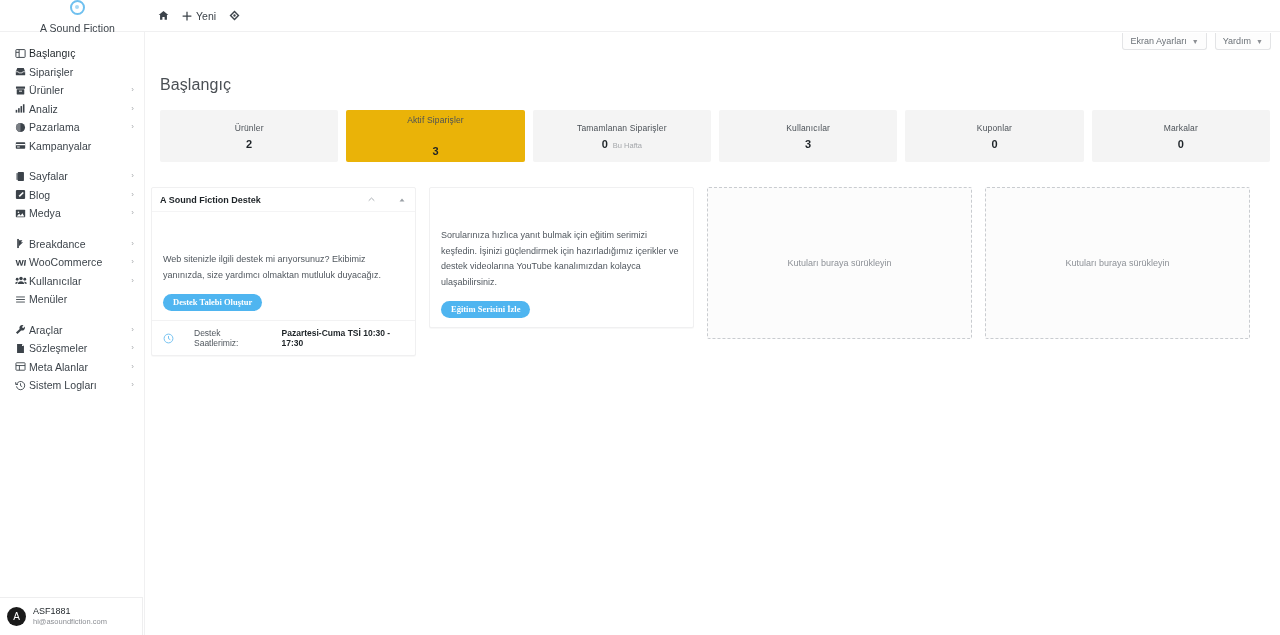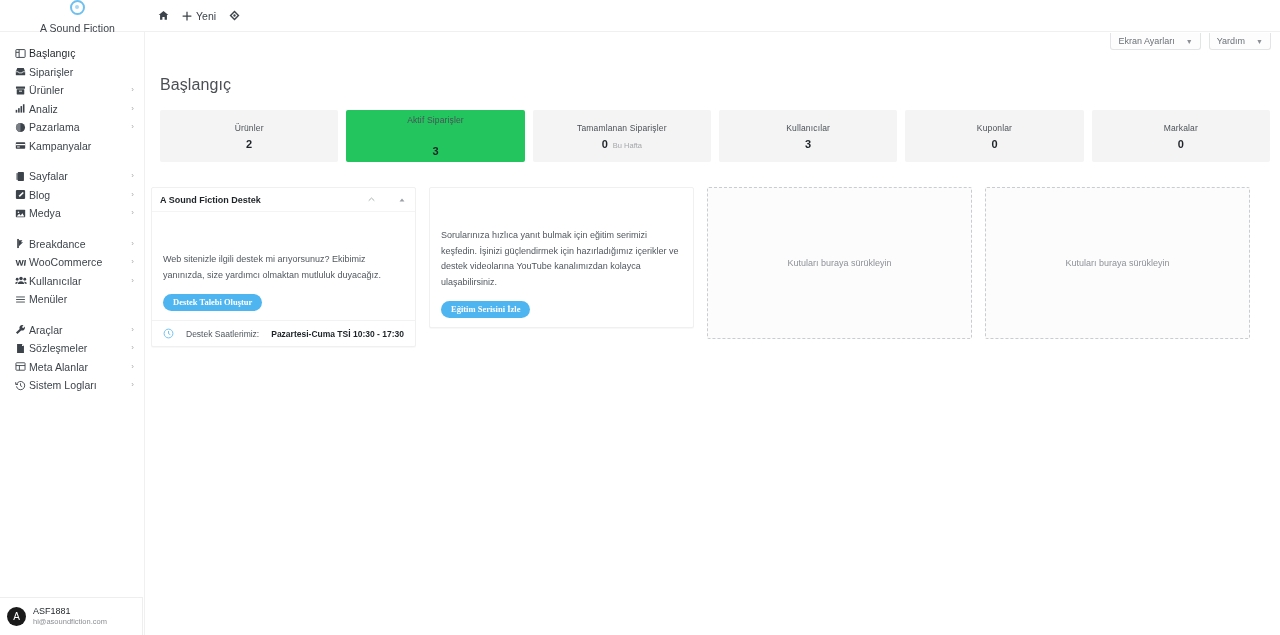--- a/index.html
+++ b/index.html
@@ -100,21 +100,21 @@
   }
   .screenopts {
     position: absolute; right: 9px; top: 1px;
     display: flex; gap: 8px;
   }
   .opt-btn {
     height: 17px; padding: 0 7px;
     border: 1px solid #e3e4e6; border-top: none;
     border-radius: 0 0 3px 3px;
     background: #fdfdfd;
-    display: flex; align-items: center; gap: 11px;
+    display: flex; align-items: center; gap: 5px;
     font-size: 9px; color: #6b7177; cursor: pointer;
   }
   .caret { font-size: 7px; color: #8c8f94; }
 
   .page-title {
     position: absolute; left: 15px; top: 44px;
     font-size: 16px; font-weight: 400; color: #4a4f54;
     letter-spacing: .1px;
   }
 
@@ -124,21 +124,21 @@
     width: 1110px; display: flex; gap: 8px;
   }
   .stat {
     flex: 1; height: 52px;
     background: #f4f4f4;
     border-radius: 2px;
     display: flex; flex-direction: column;
     align-items: center; justify-content: center;
     gap: 5px; cursor: pointer;
   }
-  .stat.active { background: #22c55e; gap: 20px; }
+  .stat.active { background: #eab308; gap: 20px; }
   .stat-label { font-size: 8.5px; color: #4b5157; letter-spacing: .15px; }
   .stat-valrow { display: flex; align-items: baseline; gap: 5px; }
   .stat-value { font-size: 11px; font-weight: 700; color: #1d2327; }
   .stat-sub { font-size: 7.5px; color: #a4a7ab; }
 
   
   .widgets {
     position: absolute; left: 3px; top: 150px;
     width: 1110px; display: flex; gap: 2px;
   }
@@ -167,21 +167,21 @@
     height: 17px; line-height: 17px;
     padding: 0 10px; border-radius: 9px;
     background: #4fb5f0; color: #ffffff;
     font-size: 8.5px; font-weight: 700;
     cursor: pointer; border: none;
     font-family: Liberation Serif, serif;
   }
   .wfooter {
     border-top: 1px solid #f2f2f3;
     padding: 7px 11px;
-    display: flex; align-items: center; gap: 12px;
+    display: flex; align-items: center; gap: 20px;
   }
   .ft-label { font-size: 8.5px; color: #50575e; }
   .ft-value { font-size: 8.5px; color: #1d2327; font-weight: 700; }
 
   .dropzone {
     margin: 5px 8px 0 3px;
     height: 152px;
     border: 1px dashed #c9ccd0;
     border-radius: 2px;
     display: flex; align-items: center; justify-content: center;

